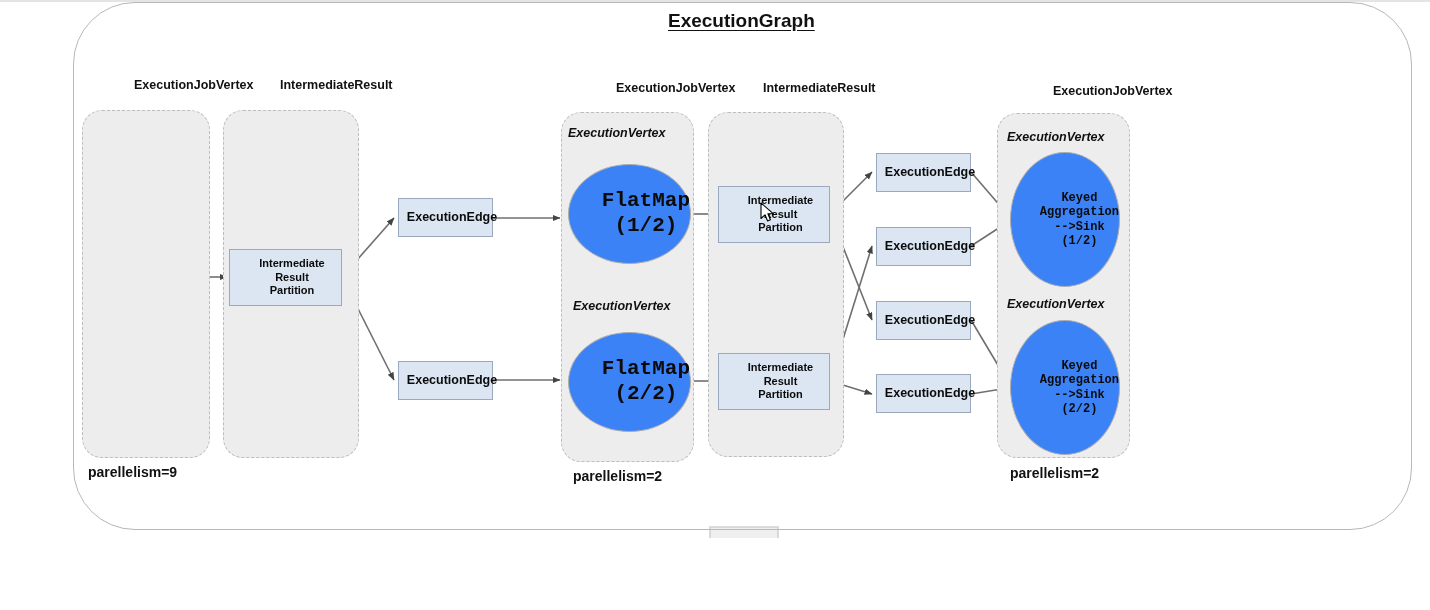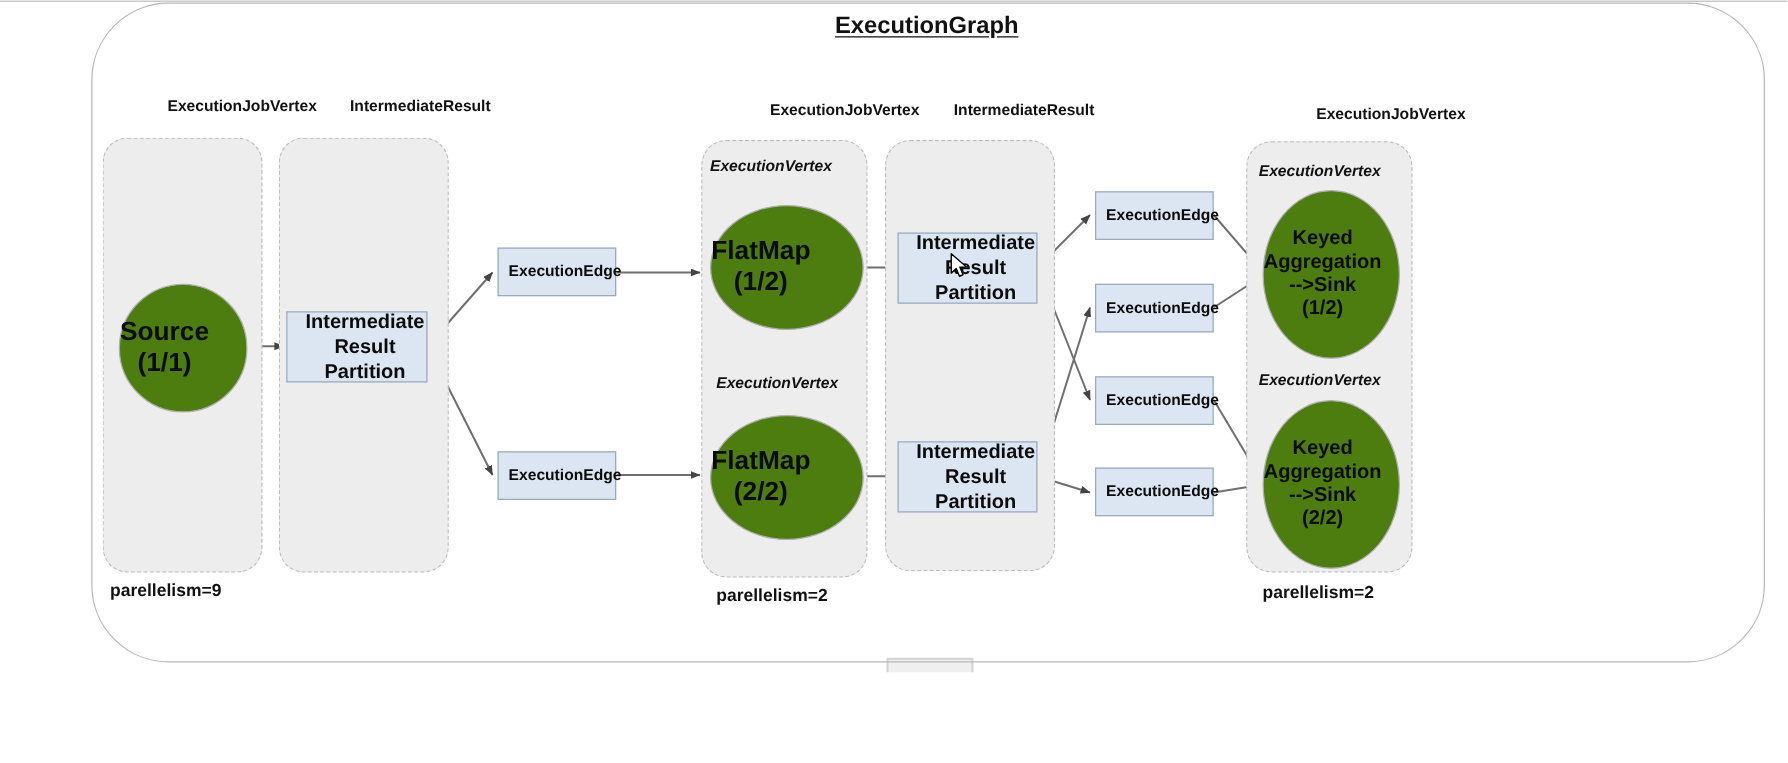--- a/index.html
+++ b/index.html
@@ -77,50 +77,51 @@
     color: #111111;
     white-space: nowrap;
     font-style: italic;
   }
 
   
   .op-circle {
     position: absolute;
     border: 1.3px solid #aeaeae;
     border-radius: 50%;
-    background: #4d7c0f;
+    background: #3b82f6;
     box-sizing: border-box;
     display: flex;
     align-items: center;
-    justify-content: flex-start;
+    justify-content: flex-end;
     text-align: center;
     font-weight: bold;
     color: #0b0b0b;
     line-height: 1.18;
+    font-family: Liberation Mono, monospace;
   }
   .op-circle .big { font-size: 21px; }
-  .op-circle .mid { font-size: 16px; }
+  .op-circle .mid { font-size: 12px; }
 
   
   .blue-box {
     position: absolute;
     background: #dce6f2;
     border: 1.2px solid #9aa9bd;
     box-sizing: border-box;
     display: flex;
     align-items: center;
     justify-content: center;
     text-align: center;
     font-weight: bold;
     color: #0b0b0b;
     font-size: 12.5px;
     line-height: 1.25;
     padding-left: 13px;
   }
-  .blue-box.irp { font-size: 16px; }
+  .blue-box.irp { font-size: 11px; }
 
   
   .par-label {
     position: absolute;
     font-size: 14px;
     font-weight: bold;
     color: #111111;
     white-space: nowrap;
   }
 
@@ -190,26 +191,20 @@
   <div class="dashed-col" style="left:223px; top:110px; width:136px; height:348px;"></div>
   <div class="dashed-col" style="left:561px; top:112px; width:133px; height:350px;"></div>
   <div class="dashed-col" style="left:708px; top:112px; width:136px; height:345px;"></div>
   <div class="dashed-col" style="left:997px; top:113px; width:133px; height:345px;"></div>
 
   <div class="vertex-label" style="left:568px; top:126px;">ExecutionVertex</div>
   <div class="vertex-label" style="left:573px; top:299px;">ExecutionVertex</div>
   <div class="vertex-label" style="left:1007px; top:130px;">ExecutionVertex</div>
   <div class="vertex-label" style="left:1007px; top:297px;">ExecutionVertex</div>
 
-  <div class="op-circle" style="left:95px; top:227px; width:103px; height:103px;">
-    <div>
-      <div class="big">Source</div>
-      <div class="big">(1/1)</div>
-    </div>
-  </div>
 
   <div class="op-circle" style="left:568px; top:164px; width:123px; height:100px;">
     <div>
       <div class="big">FlatMap</div>
       <div class="big">(1/2)</div>
     </div>
   </div>
 
   <div class="op-circle" style="left:568px; top:332px; width:123px; height:100px;">
     <div>

